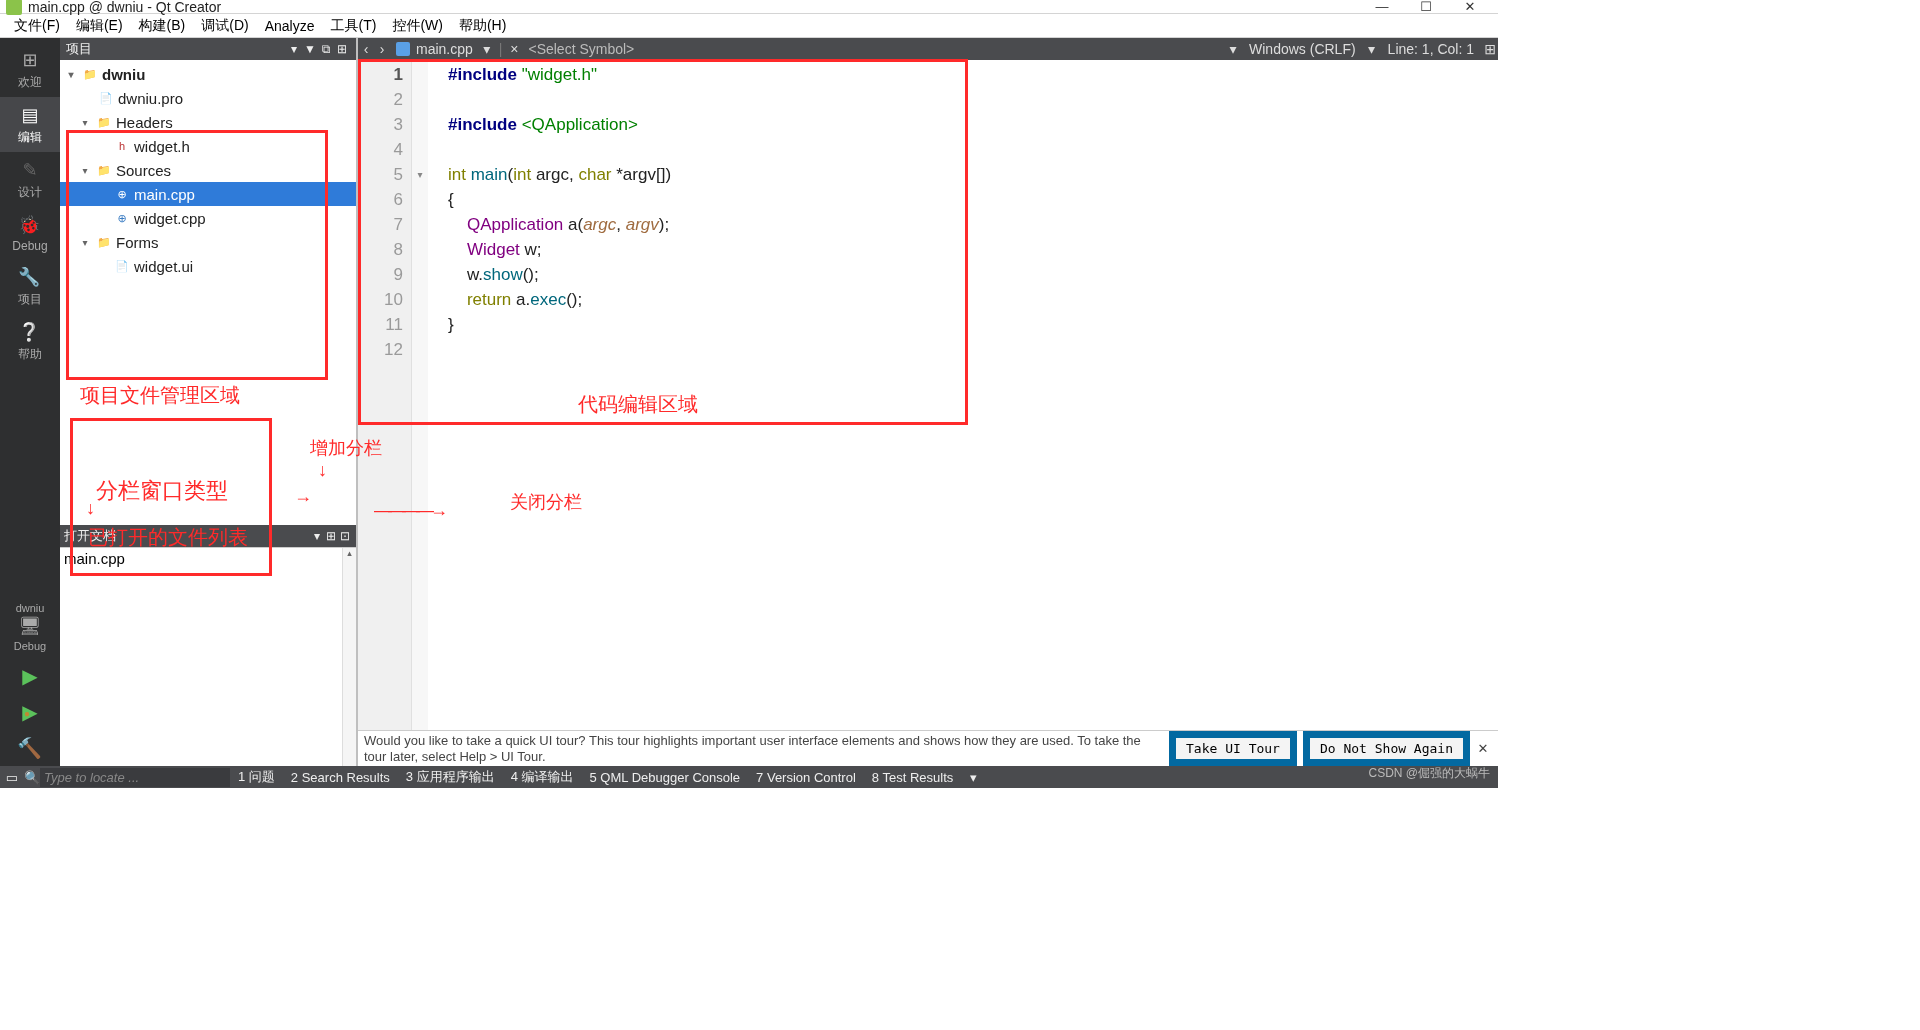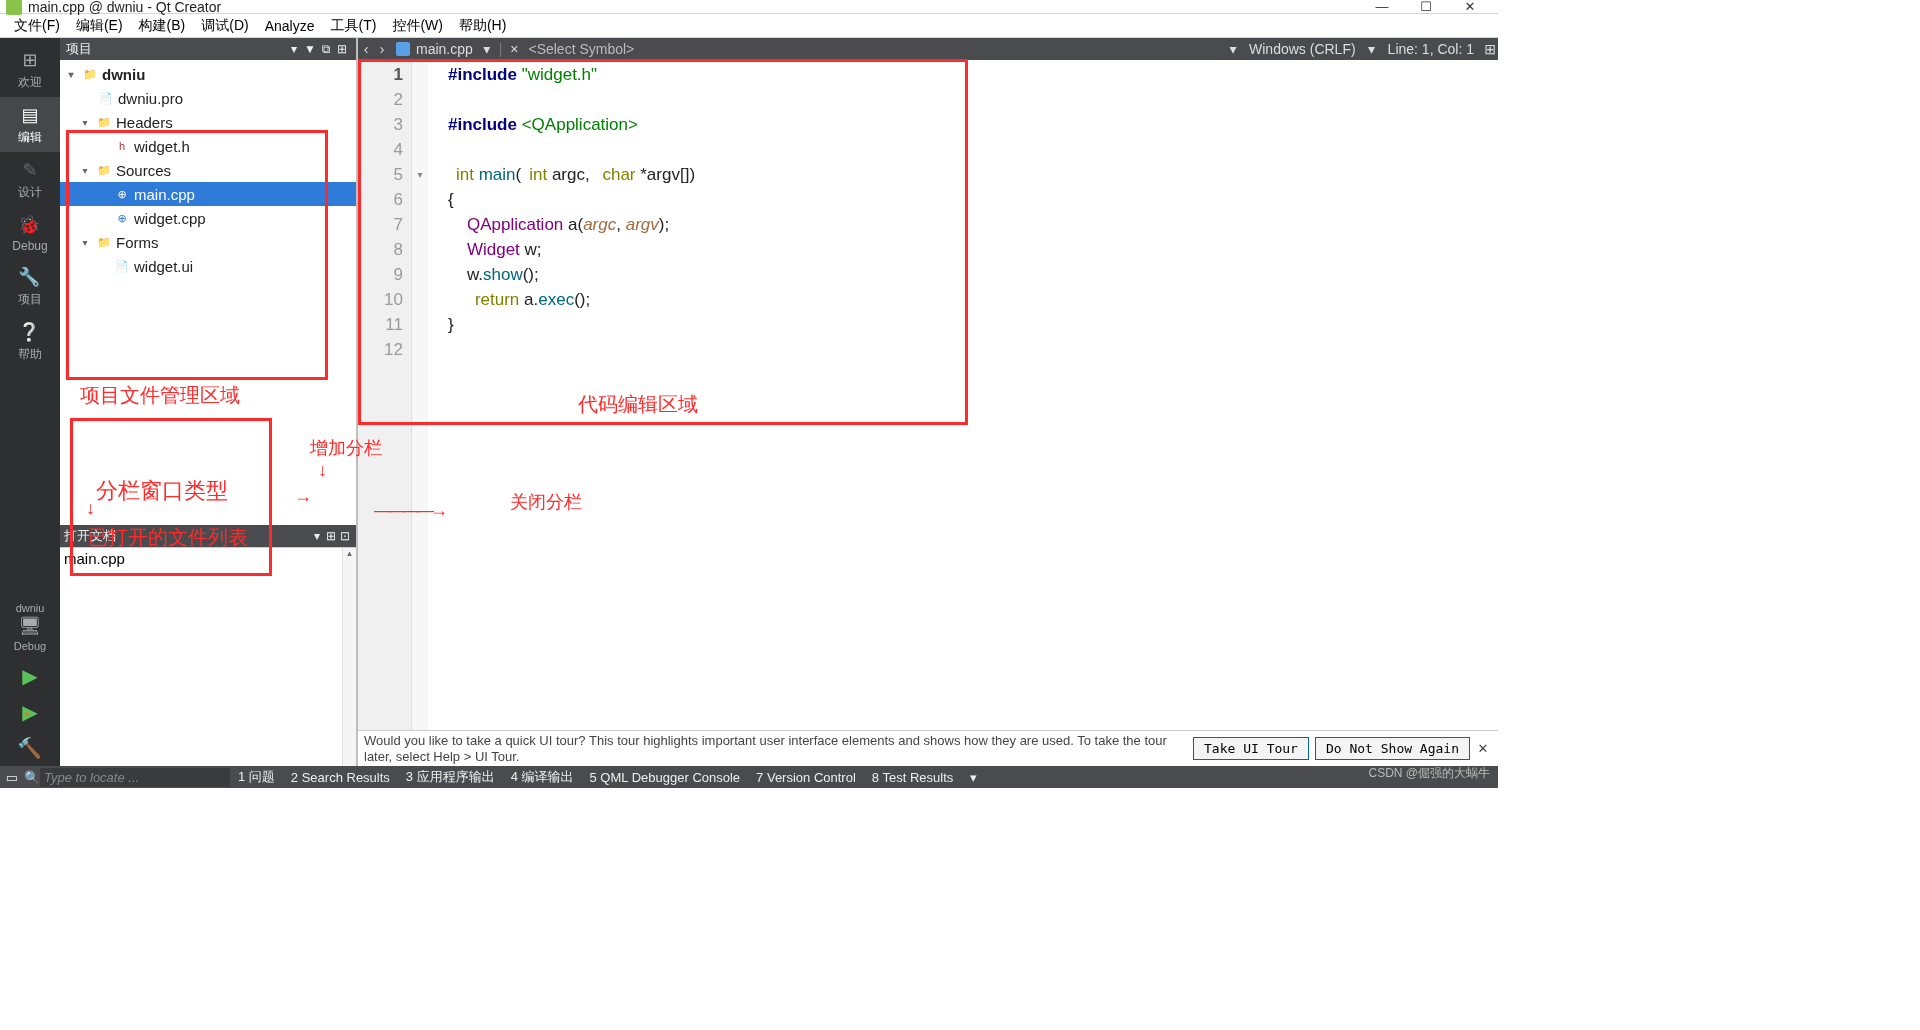--- a/index.html
+++ b/index.html
@@ -47,31 +47,31 @@
 .edtabs .file .fic { width:14px; height:14px; background:#5aa0e6; border-radius:2px; margin-right:6px; }
 .edtabs .sep { color:#777; padding:0 4px; }
 .edtabs .sym { flex:0 0 auto; padding-left:6px; color:#bbb; }
 .edtabs .grow { flex:1; }
 .edtabs .right { padding:0 8px;text-align:right; }
 .editor { flex:1; display:flex; font-family:Consolas,"Courier New",monospace; font-size:17px; line-height:25px; position:relative; background:#fff; min-width:0; }
 .gutter { width:54px; background:#f0f0f0; color:#9a9a9a; text-align:right; padding:2px 8px 0 0; border-right:1px solid #e0e0e0; user-select:none; }
 .gutter .ln.cur { color:#555; font-weight:600; }
 .fold { width:16px; background:#f7f7f7; padding-top:2px; color:#888; font-size:10px; text-align:center; user-select:none; }
 .code { flex:1; padding:2px 0 0 20px; white-space:pre; color:#222; min-width:0; }
-.kw { color:#808000;margin-left:8px; }
+.kw { color:#808000; }
 .pp { color:#000080; font-weight:600; }
 .str { color:#008000; }
 .inc { color:#008000; }
 .cls { color:#800080; }
 .fn { color:#00677c; }
 .param { color:#9f6b3f; font-style:italic; }
 .redbox2 { position:absolute; left:0px; top:-1px; width:610px; height:366px; border:3px solid #ff2a2a; pointer-events:none; }
 .tourbar { height:36px; border-top:1px solid #ccc; display:flex; align-items:center; padding:0 6px; font-family:Consolas,monospace; font-size:13px; color:#444; }
 .tourbar .txt { flex:1; line-height:16px; }
-.tourbar button { margin-left:6px; padding:3px 10px; font-family:inherit; font-size:13px; background:#f4f4f4; border:1px solid #0369a1; cursor:pointer; }
+.tourbar button { margin-left:6px; padding:3px 10px; font-family:inherit; font-size:13px; background:#f4f4f4; border:7px solid #0369a1; cursor:pointer; }
 .tourbar .close { width:18px; text-align:center; cursor:pointer; margin-left:4px;}
 .statusbar { height:22px; background:#4a4b4e; color:#eee; display:flex; align-items:center; font-family:Consolas,monospace; font-size:13px; }
 .statusbar .sico { width:24px; text-align:center; }
 .statusbar .search { flex:0 0 190px; background:#3a3b3e; margin:0 0; padding:2px 4px; color:#888; }
 .statusbar .pane { padding:0 8px; cursor:pointer; white-space:nowrap; }
 .statusbar .grow { flex:1; }
 .redbox3 { position:absolute; left:70px; top:418px; width:202px; height:158px; border:3px solid #ff2a2a; pointer-events:none; }
 .arrow { position:absolute; color:#ff2a2a; font-size:18px; pointer-events:none; }
 .watermark { position:absolute; right:8px; bottom:22px; font-size:12px; color:#bbb; font-family:sans-serif; }
 </style>

